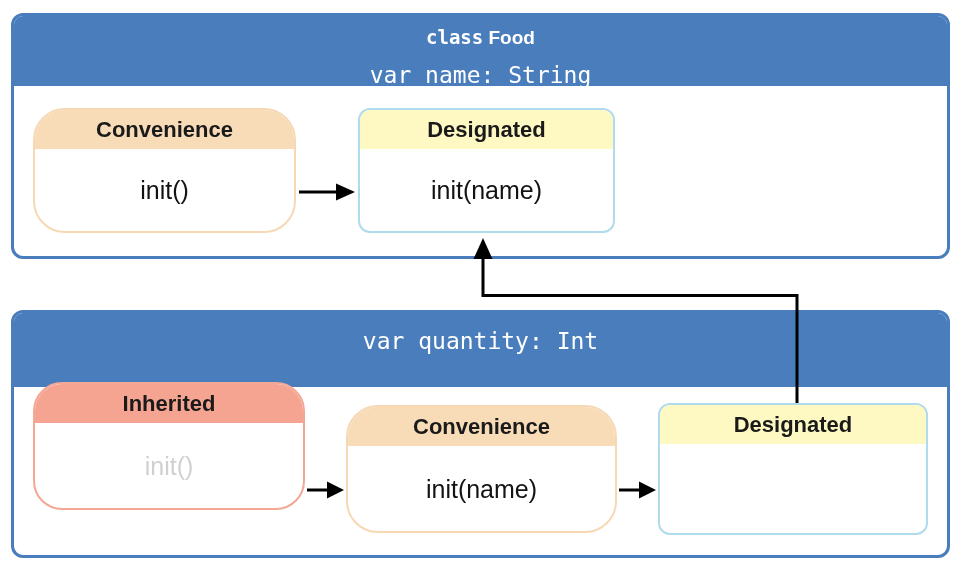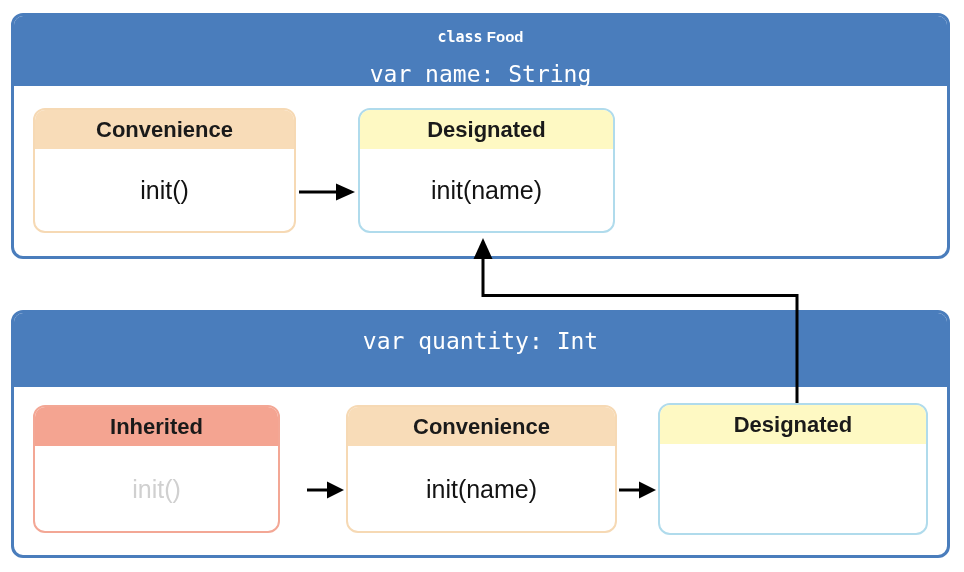--- a/index.html
+++ b/index.html
@@ -13,52 +13,52 @@
     border:3px solid #4A7DBC;border-radius:12px;background:#ffffff;overflow:hidden;
   }
   .class-container.food{top:13px;height:246px;}
   .class-container.recipe{top:310px;height:248px;}
   .class-header{
     background:#4A7DBC;color:#ffffff;text-align:center;
     padding:6px 0 7px 0;
   }
   .class-container.food .class-header{height:57px;}
   .class-container.recipe .class-header{height:61px;}
-  .title-line1{font-size:15px;font-weight:bold;line-height:30px;white-space:nowrap;}
+  .title-line1{font-size:19px;font-weight:bold;line-height:30px;white-space:nowrap;}
   .title-line1 .code-part{font-family:"DejaVu Sans Mono","Liberation Mono",monospace;}
   .title-line1 .sans-part{font-family:"Liberation Sans",sans-serif;}
   .title-line2{
     font-family:"DejaVu Sans Mono","Liberation Mono",monospace;
     font-size:23px;line-height:30px;white-space:nowrap;margin-top:7px;
   }
   
   .init-box{
     position:absolute;box-sizing:border-box;border-radius:12px;background:#ffffff;
     overflow:hidden;display:flex;flex-direction:column;border:2px solid;
   }
   .init-box .box-hdr{
     height:39px;flex:0 0 39px;display:flex;align-items:center;justify-content:center;
     font-weight:bold;font-size:22px;color:#1a1a1a;
   }
   .init-box .box-code{
     flex:1;display:flex;align-items:center;justify-content:center;
     font-family:Liberation Sans, sans-serif;
     font-size:25px;color:#131313;text-align:center;line-height:1.2;white-space:pre-line;
   }
-  .init-box.style-convenience{border-color:#F6D9B4;}
+  .init-box.style-convenience{border-color:#F6D9B4;border-radius:32px;}
   .init-box.style-convenience .box-hdr{background:#F8DCB8;}
   .init-box.style-designated{border-color:#B0DBEC;}
   .init-box.style-designated .box-hdr{background:#fef9c3;}
   .init-box.style-inherited{border-color:#F3A795;}
   .init-box.style-inherited .box-hdr{background:#F4A491;}
   .init-box .box-code.muted{color:#D0D0D0;}
   
   .box-conv-food      {left:33px; top:108px; width:263px; height:125px;}
   .box-desig-food     {left:358px;top:108px; width:257px; height:125px;}
-  .box-inherited      {left:33px; top:405px; width:247px; height:128px;}
+  .box-inherited      {left:33px; top:382px; width:272px; height:128px;border-radius:29px;}
   .box-conv-recipe    {left:346px;top:405px; width:271px; height:128px;}
   .box-desig-recipe   {left:658px;top:403px; width:270px; height:132px;}
   
   .arrow-layer{position:absolute;left:0;top:0;width:964px;height:572px;z-index:10;pointer-events:none;}
   .arrow-layer *{stroke-linecap:butt;}
 </style>
 </head>
 <body>
 
 <div class="canvas">

